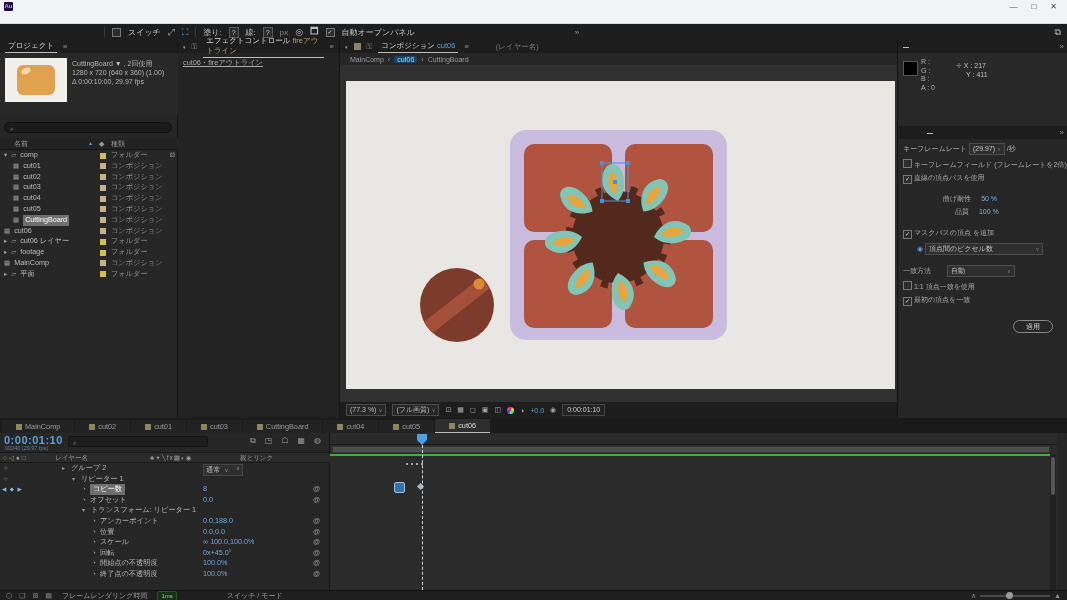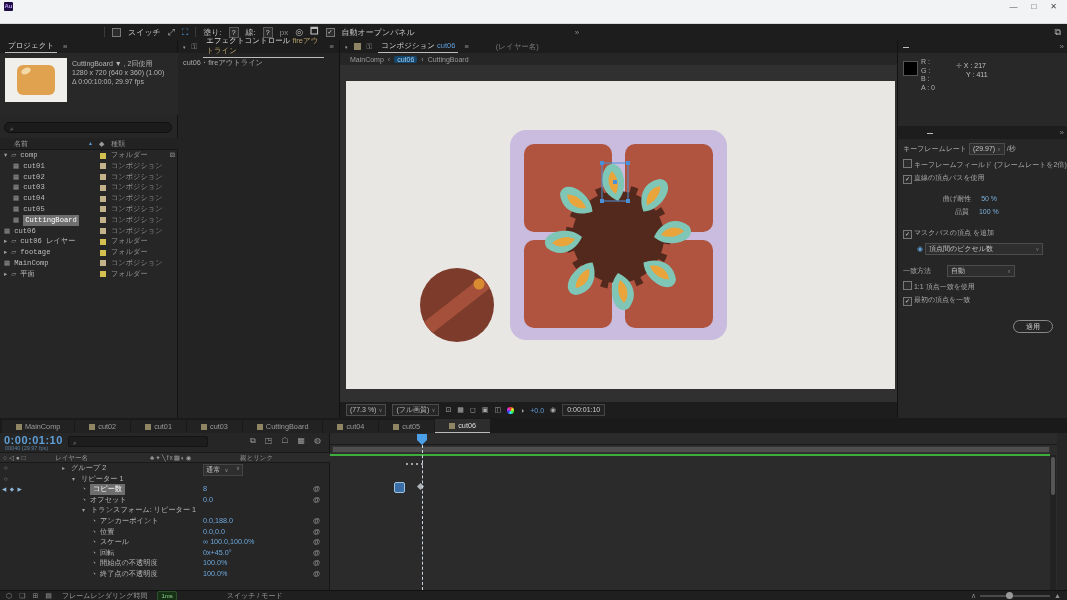--- a/index.html
+++ b/index.html
@@ -31,30 +31,30 @@
   #proj-info{position:absolute;left:0;top:13px;width:178px;height:62px;background:#282828;}
   #proj-thumb{position:absolute;left:5px;top:5px;width:62px;height:44px;background:#f0efec;}
   #proj-thumb .cb{position:absolute;left:12px;top:7px;width:38px;height:30px;background:#e0a24e;border-radius:6px;}
   #proj-thumb .cb i{position:absolute;left:4px;top:3px;width:10px;height:6px;background:#f4d9a8;border-radius:50%;transform:rotate(-25deg);}
   #proj-meta{position:absolute;left:72px;top:6px;font-size:7px;line-height:9px;color:#b5b5b5;}
   #proj-search{position:absolute;left:4px;top:82px;width:168px;height:11px;background:#1b1b1b;border:1px solid #101010;border-radius:6px;color:#8a8a8a;font-size:7px;line-height:11px;padding:0 5px;box-sizing:border-box;}
   #proj-head{position:absolute;left:0;top:98px;width:178px;height:11px;background:#222;border-bottom:1px solid #161616;color:#9a9a9a;font-size:7px;line-height:11px;}
   .p-rows{position:absolute;left:0;top:110px;width:178px;}
   .p-row{position:relative;height:10.8px;line-height:10.8px;font-size:7.2px;color:#bdbdbd;white-space:nowrap;}
   .p-row .p-ico{margin-right:2px;color:#9a9a9a;font-size:6.5px;}
-  .p-row .p-name{display:inline-block;font-family:Liberation Mono, monospace;}
+  .p-row .p-name{display:inline-block;}
   .p-row.selected .p-name{background:#6f6f6f;color:#fff;padding:0 2px;}
   .p-row .swatch{position:absolute;left:100px;top:2.5px;width:6px;height:6px;}
   .p-row.folder .swatch{background:#d3c04e;}
   .p-row.comp .swatch{background:#c3b28a;}
   .p-row .p-type{position:absolute;left:111px;color:#8f8f8f;max-width:62px;overflow:hidden;text-overflow:ellipsis;}
   .p-row .p-net{position:absolute;right:3px;color:#9a9a9a;font-size:6px;}
   
   #effects{left:178px;top:40px;width:162px;height:378px;background:#232323;border-right:1px solid #121212;box-sizing:border-box;}
-  #effects .sub{position:absolute;left:5px;top:18px;color:#a8a8a8;font-size:7.3px;}
+  #effects .sub{position:absolute;left:5px;top:18px;color:#a8a8a8;font-size:7.3px;text-decoration:underline;}
   .tabtarget{color:#b9a06b;}
   
   #comp{left:340px;top:40px;width:557px;height:378px;background:#232323;}
   #comp-bread{position:absolute;left:0;top:13px;width:557px;height:12px;background:#262626;display:flex;align-items:center;gap:4px;padding:0 10px;font-size:7px;color:#9a9a9a;box-sizing:border-box;}
   #comp-bread .cur{background:#15466b;color:#9fcdf2;padding:0 3px;border-radius:2px;}
   #viewer{position:absolute;left:0;top:25px;width:557px;height:337px;background:#303030;}
   #canvas{position:absolute;left:6px;top:16px;width:549px;height:308px;}
   #comp-bottom{position:absolute;left:0;top:362px;width:557px;height:16px;background:#1d1d1d;display:flex;align-items:center;gap:6px;padding:0 6px;font-size:7px;color:#a8a8a8;box-sizing:border-box;}
   .ddchip{border:1px solid #4c4c4c;background:#262626;padding:0 3px;line-height:10px;color:#bdbdbd;}
   .bluetxt{color:#5f9fd8;}

